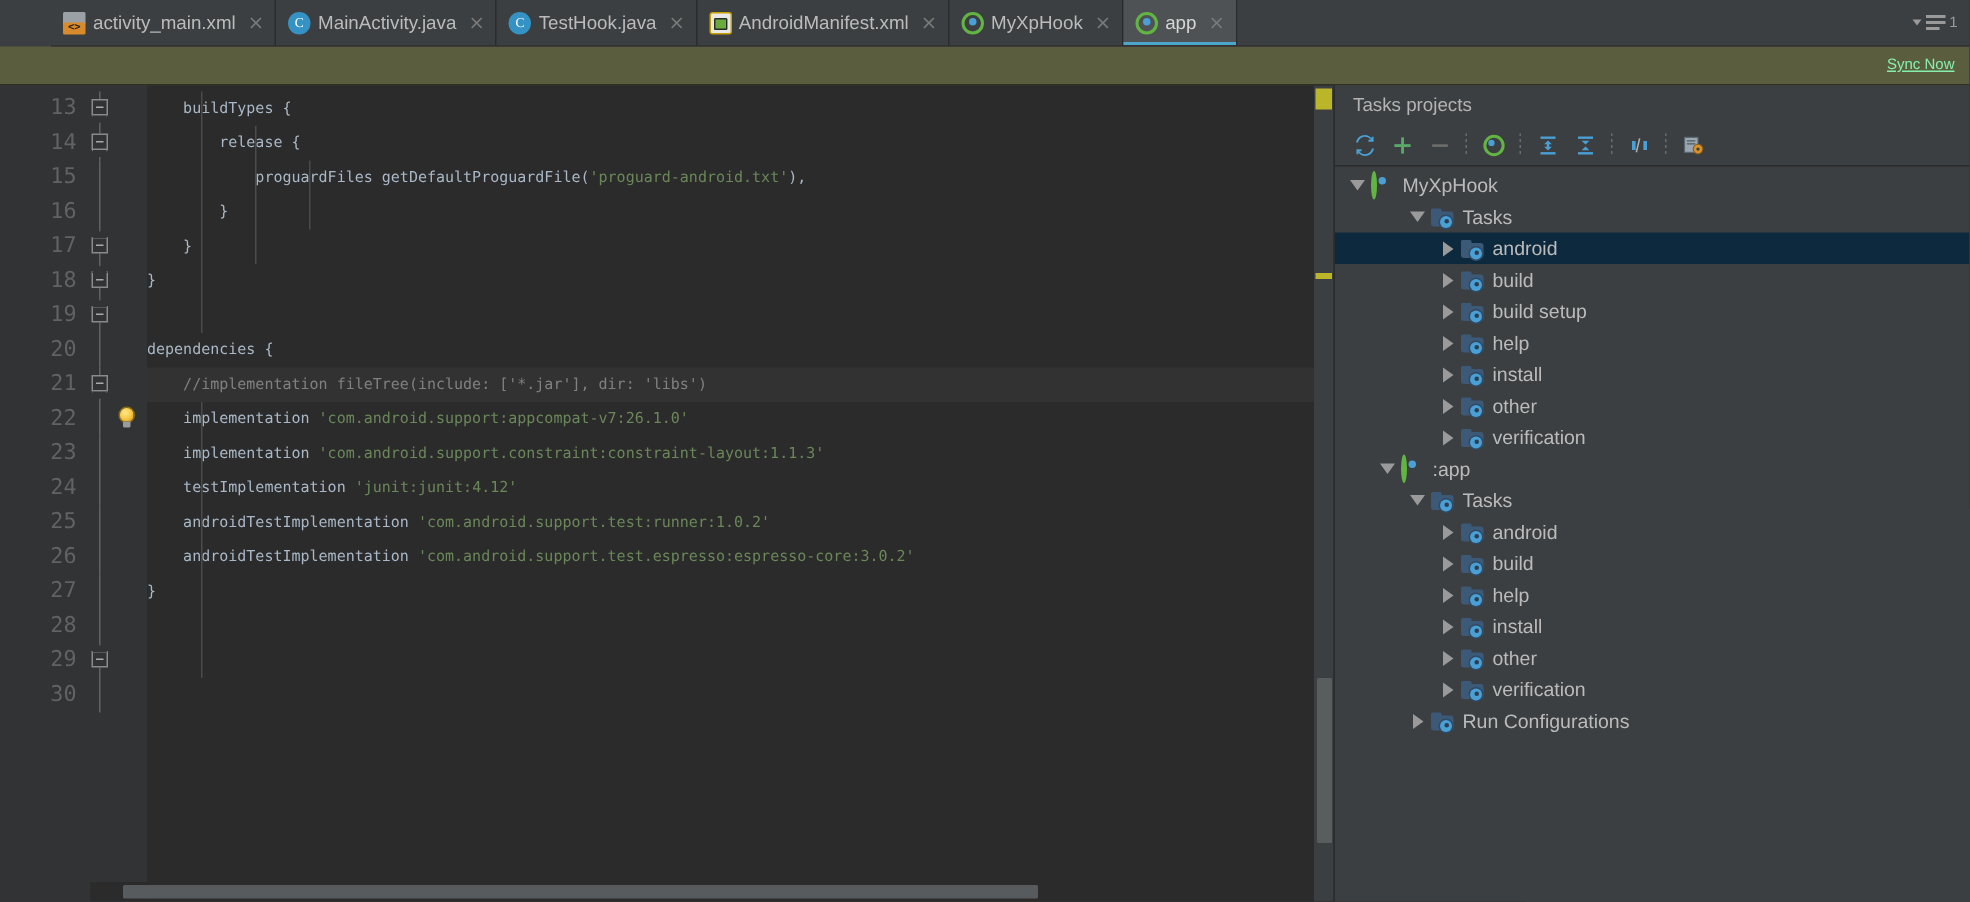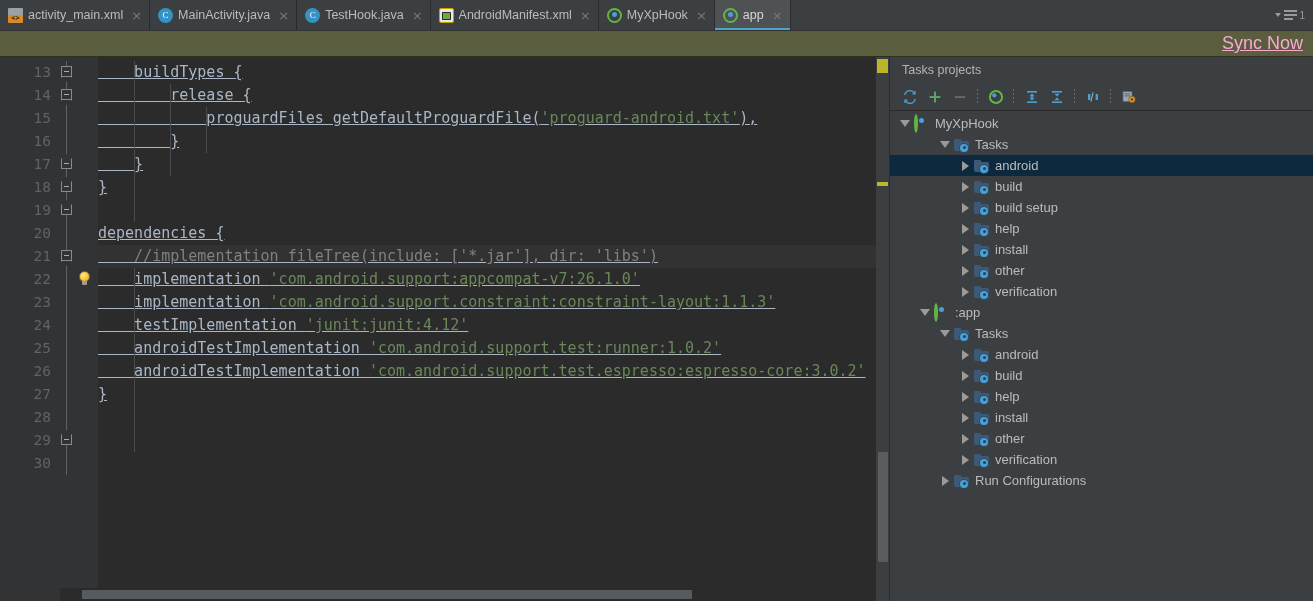--- a/index.html
+++ b/index.html
@@ -12,20 +12,21 @@
   }
   #app { position: relative; width: 1313px; height: 601px; display: flex; flex-direction: column; }
 
   
   .tabbar {
     height: 31px; min-height: 31px;
     background: #3c3f41;
     display: flex; align-items: stretch;
     position: relative;
     border-bottom: 1px solid #323232;
+    margin-left: 34px;
   }
   .tab {
     display: flex; align-items: center;
     padding: 0 7px 0 8px;
     gap: 5px;
     font-size: 12.5px;
     color: #bbbbbb;
     border-right: 1px solid #2b2b2b;
     position: relative;
     cursor: default;
@@ -101,22 +102,22 @@
   .notifbar {
     height: 26px; min-height: 26px;
     background: #5b5d3f;
     display: flex; align-items: center;
     padding: 0 10px 0 8px;
     font-size: 12.5px; color: #d8d8cf;
     border-bottom: 1px solid #2f3022;
   }
   .notifbar .nspacer { flex: 1; }
   .notifbar a {
-    color: #f9a8d4; text-decoration: underline;
-    font-size: 18px; cursor: pointer;
+    color: #86efac; text-decoration: underline;
+    font-size: 10px; cursor: pointer;
   }
 
   
   .body { flex: 1; display: flex; min-height: 0; position: relative; }
 
   
   .editor {
     width: 889px; min-width: 889px;
     position: relative;
     background: #2b2b2b;
@@ -191,25 +192,24 @@
     position: absolute; left: 3px; top: 10px; width: 5px; height: 4px;
     background: #9b9b9b; border-radius: 0 0 1px 1px;
   }
   .codepane {
     flex: 1; position: relative; background: #2b2b2b;
     padding-top: 4px; overflow: hidden;
   }
   .line {
     height: 23px; line-height: 23px;
     font-family: "DejaVu Sans Mono", monospace;
-    font-size: 15px;
+    font-size: 10px;
     color: #a9b7c6;
     white-space: pre;
     padding-left: 0px;
-    text-decoration: underline;
   }
   .line.hl { background: #323232; }
   .indent-guide {
     position: absolute; width: 1px; background: #4b4b4b;
   }
   .tok-str { color: #6a8759; }
   .tok-kw  { color: #cc7832; }
   .tok-com { color: #808080; }
   .tok-plain { color: #a9b7c6; }
 

